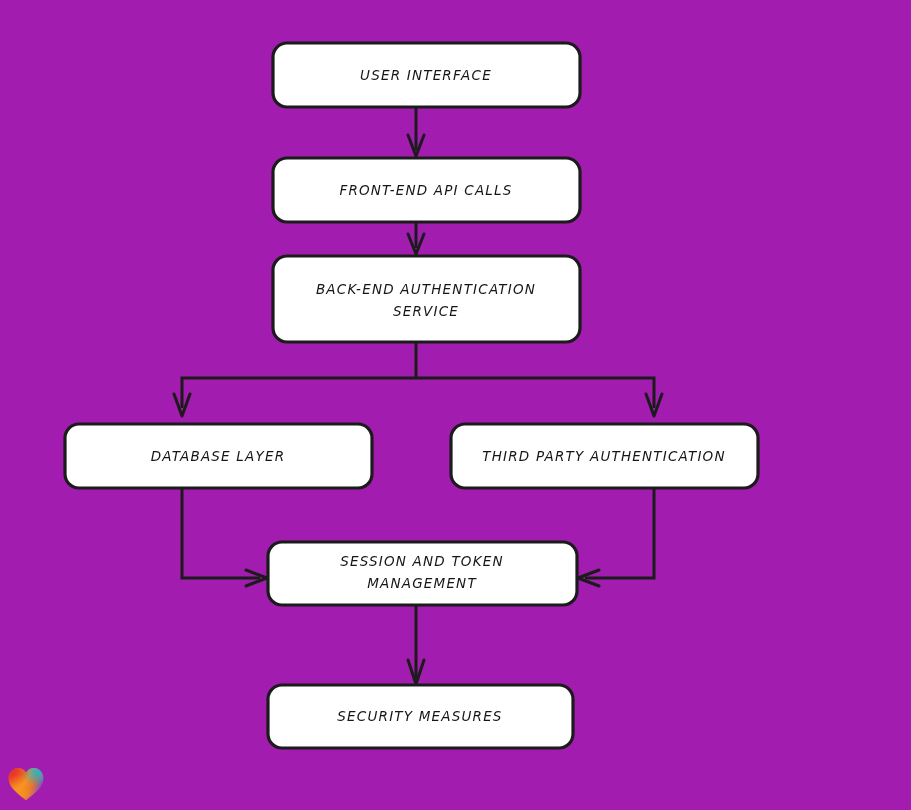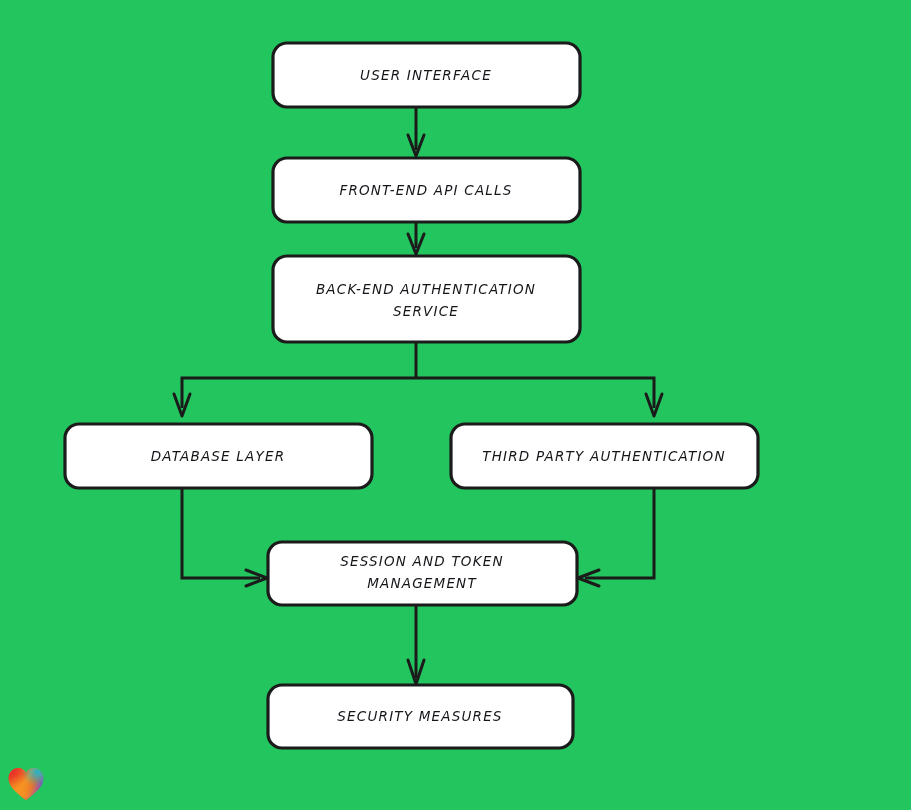--- a/index.html
+++ b/index.html
@@ -10,21 +10,21 @@
   body {
     width: 911px;
     height: 810px;
     overflow: hidden;
     font-family: "DejaVu Sans", sans-serif;
   }
   #diagram-root {
     position: relative;
     width: 911px;
     height: 810px;
-    background: #22c55e;
+    background: #a21caf;
     text-decoration: underline;
   }
   svg#flowchart {
     display: block;
     width: 911px;
     height: 810px;
   }
   .node-shape {
     fill: #ffffff;
     stroke: #1b1b1b;

